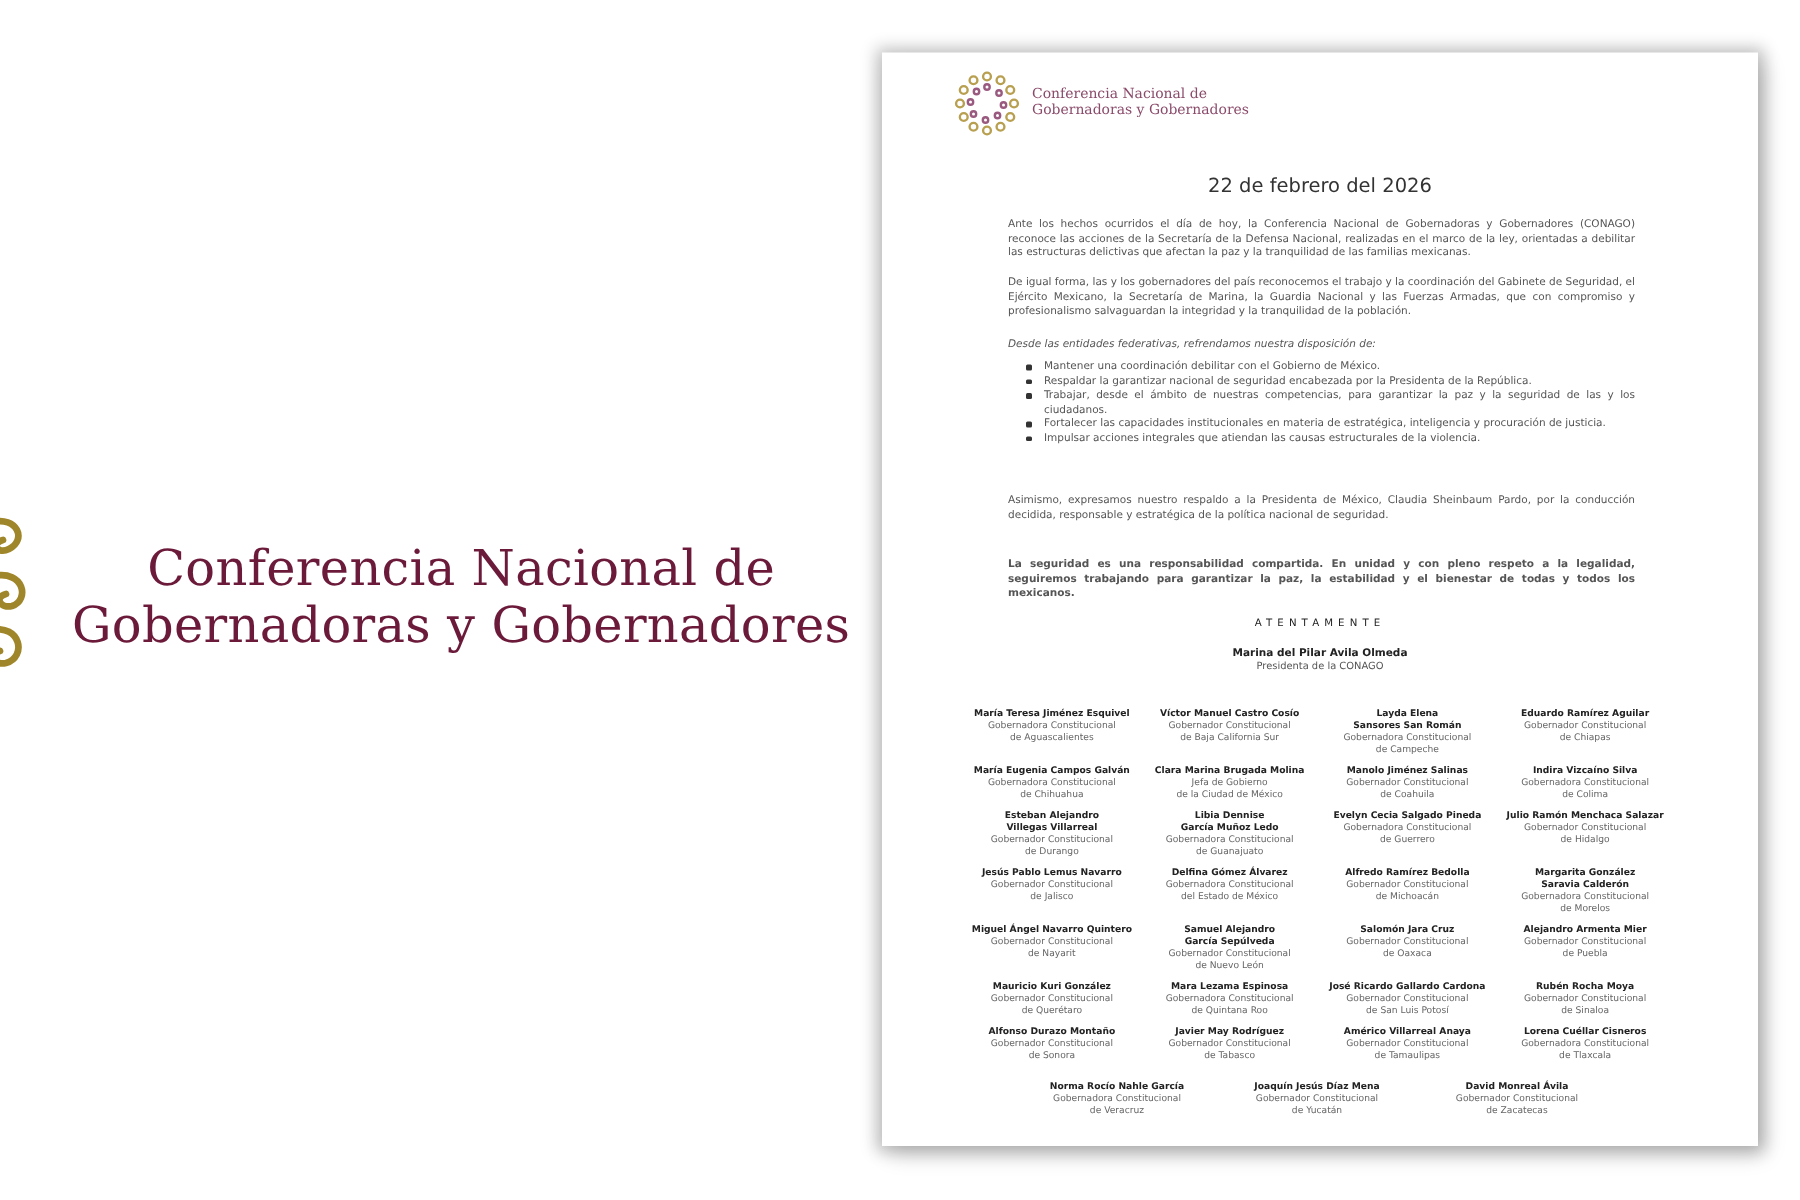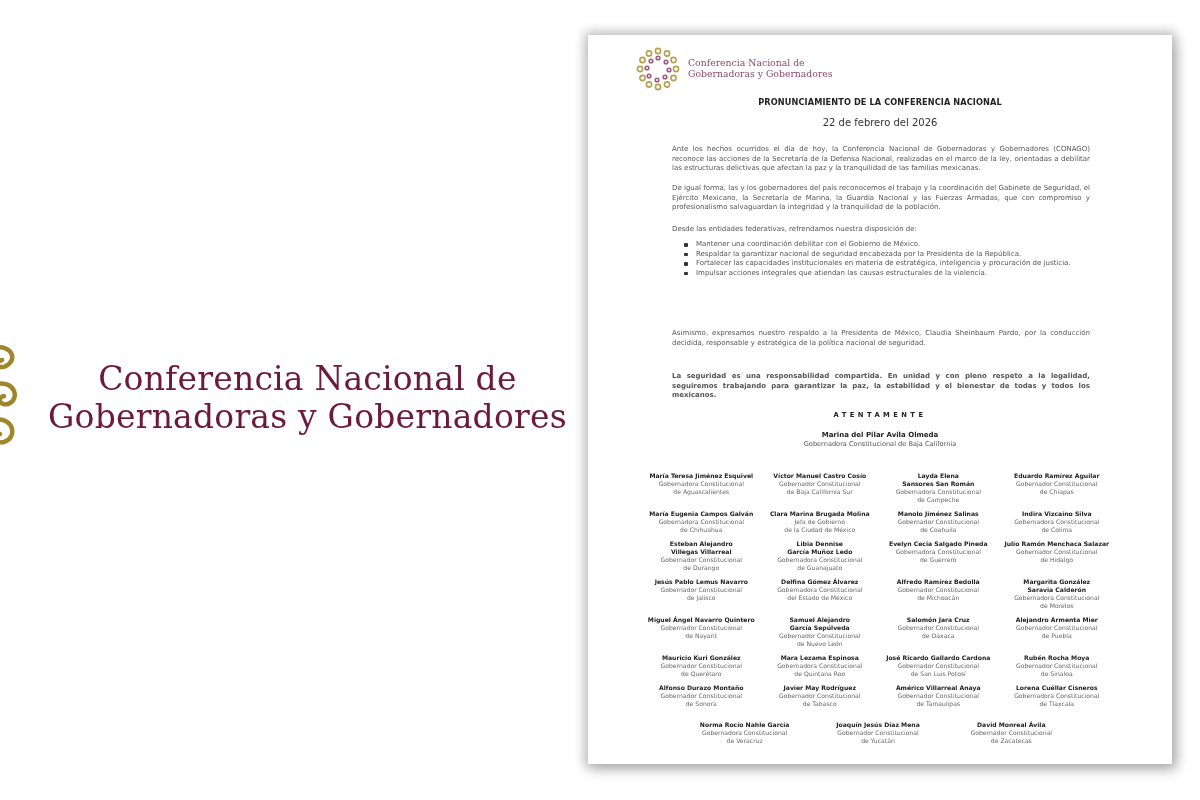--- a/index.html
+++ b/index.html
@@ -13,33 +13,33 @@
 
   
   .page { position: absolute; left: 588px; top: 35px; width: 584px; height: 729px; background: #fff;
           box-shadow: 0 0 10px 4px rgba(0,0,0,0.22), 4px 6px 14px rgba(0,0,0,0.18); }
 
   .doc-header { position: absolute; left: 48px; top: 12px; height: 44px; width: 240px; }
   .doc-logo { position: absolute; left: 0; top: 0; width: 44px; height: 44px; }
   .doc-logo-text { position: absolute; left: 52px; top: 10px; font-family: "DejaVu Serif", serif; font-size: 9.3px; line-height: 11px; color: #8a4a6a; }
 
   .doc-title { position: absolute; left: 0; right: 0; top: 62px; text-align: center; font-size: 8.2px; font-weight: bold; color: #222; line-height: 10px; letter-spacing: 0.1px; }
-  .doc-date { position: absolute; left: 0; right: 0; top: 82px; text-align: center; font-size: 10px; color: #333; }
+  .doc-date { position: absolute; left: 0; right: 0; top: 82px; text-align: center; font-size: 13px; color: #333; }
 
   .body-text { position: absolute; left: 84px; width: 418px; font-size: 7px; line-height: 9.6px; color: #555; text-align: justify; }
   .p1 { top: 110px; }
   .p2 { top: 149px; }
-  .p3 { top: 190px; }
+  .p3 { top: 190px; font-style: italic; }
   .bullets { position: absolute; left: 94px; width: 408px; top: 205px; font-size: 7px; line-height: 9.6px; color: #555; list-style: none; text-align: justify; }
   .bullets li { position: relative; padding-left: 14px; }
   .bullets li::before { content: ""; position: absolute; left: 2px; top: 3px; width: 3.5px; height: 3.5px; background: #333; border-radius: 1px; }
   .p4 { top: 294px; }
   .p5 { top: 337px; font-weight: bold; }
 
-  .atentamente { position: absolute; left: 0; right: 0; top: 376px; text-align: center; font-size: 6.8px; font-weight: bold; letter-spacing: 3.4px; color: #222; }
+  .atentamente { position: absolute; left: 0; right: 0; top: 376px; text-align: center; font-size: 6.8px; font-weight: normal; letter-spacing: 3.4px; color: #222; }
   .president { position: absolute; left: 0; right: 0; top: 396px; text-align: center; }
   .president .pname { font-size: 7px; font-weight: bold; color: #222; line-height: 9px; }
   .president .prole { font-size: 6.6px; color: #555; line-height: 8.4px; }
 
   .sig-grid { position: absolute; left: 56px; width: 470px; display: grid; grid-template-columns: repeat(4, 1fr); column-gap: 4px; }
   .sig { text-align: center; }
   .sig .n { font-size: 6.1px; font-weight: bold; color: #222; line-height: 8px; white-space: pre-line; }
   .sig .r { font-size: 6.1px; color: #666; line-height: 8px; white-space: pre-line; }
   .last-row { position: absolute; left: 90px; width: 400px; top: 686px; display: grid; grid-template-columns: repeat(3, 1fr); }
 </style>
@@ -86,43 +86,43 @@
         <circle cx="15" cy="14" r="1.8" stroke="#9a5a80"></circle>
       </g>
     </svg>
     <div class="doc-logo-text">
       <div>Conferencia Nacional de</div>
       <div>Gobernadoras y Gobernadores</div>
     </div>
   </div>
 
   <div class="doc-title">
-    <div>PRONUNCIAMIENTO DE LA CONFERENCIA NACIONAL</div>
   </div>
   <div class="doc-date">22 de febrero del 2026</div>
 
   <p class="body-text p1">Ante los hechos ocurridos el día de hoy, la Conferencia Nacional de Gobernadoras y Gobernadores (CONAGO) reconoce las acciones de la Secretaría de la Defensa Nacional, realizadas en el marco de la ley, orientadas a debilitar las estructuras delictivas que afectan la paz y la tranquilidad de las familias mexicanas.</p>
   <p class="body-text p2">De igual forma, las y los gobernadores del país reconocemos el trabajo y la coordinación del Gabinete de Seguridad, el Ejército Mexicano, la Secretaría de Marina, la Guardia Nacional y las Fuerzas Armadas, que con compromiso y profesionalismo salvaguardan la integridad y la tranquilidad de la población.</p>
   <p class="body-text p3">Desde las entidades federativas, refrendamos nuestra disposición de:</p>
 
   <ul class="bullets">
     <li>Mantener una coordinación debilitar con el Gobierno de México.</li>
     <li>Respaldar la garantizar nacional de seguridad encabezada por la Presidenta de la República.</li>
+    <li>Trabajar, desde el ámbito de nuestras competencias, para garantizar la paz y la seguridad de las y los ciudadanos.</li>
     <li>Fortalecer las capacidades institucionales en materia de estratégica, inteligencia y procuración de justicia.</li>
     <li>Impulsar acciones integrales que atiendan las causas estructurales de la violencia.</li>
   </ul>
 
   <p class="body-text p4">Asimismo, expresamos nuestro respaldo a la Presidenta de México, Claudia Sheinbaum Pardo, por la conducción decidida, responsable y estratégica de la política nacional de seguridad.</p>
   <p class="body-text p5">La seguridad es una responsabilidad compartida. En unidad y con pleno respeto a la legalidad, seguiremos trabajando para garantizar la paz, la estabilidad y el bienestar de todas y todos los mexicanos.</p>
 
   <div class="atentamente">ATENTAMENTE</div>
 
   <div class="president">
     <div class="pname">Marina del Pilar Avila Olmeda</div>
-    <div class="prole">Gobernadora Constitucional de Baja California</div>
+    <div class="prole">Presidenta de la CONAGO</div>
   </div>
 
   <div class="sig-grid" style="top:437px;">
     <div class="sig">
         <div class="n">María Teresa Jiménez Esquivel</div>
         <div class="r">Gobernadora Constitucional
 de Aguascalientes</div>
       </div>
     <div class="sig">
         <div class="n">Víctor Manuel Castro Cosío</div>

